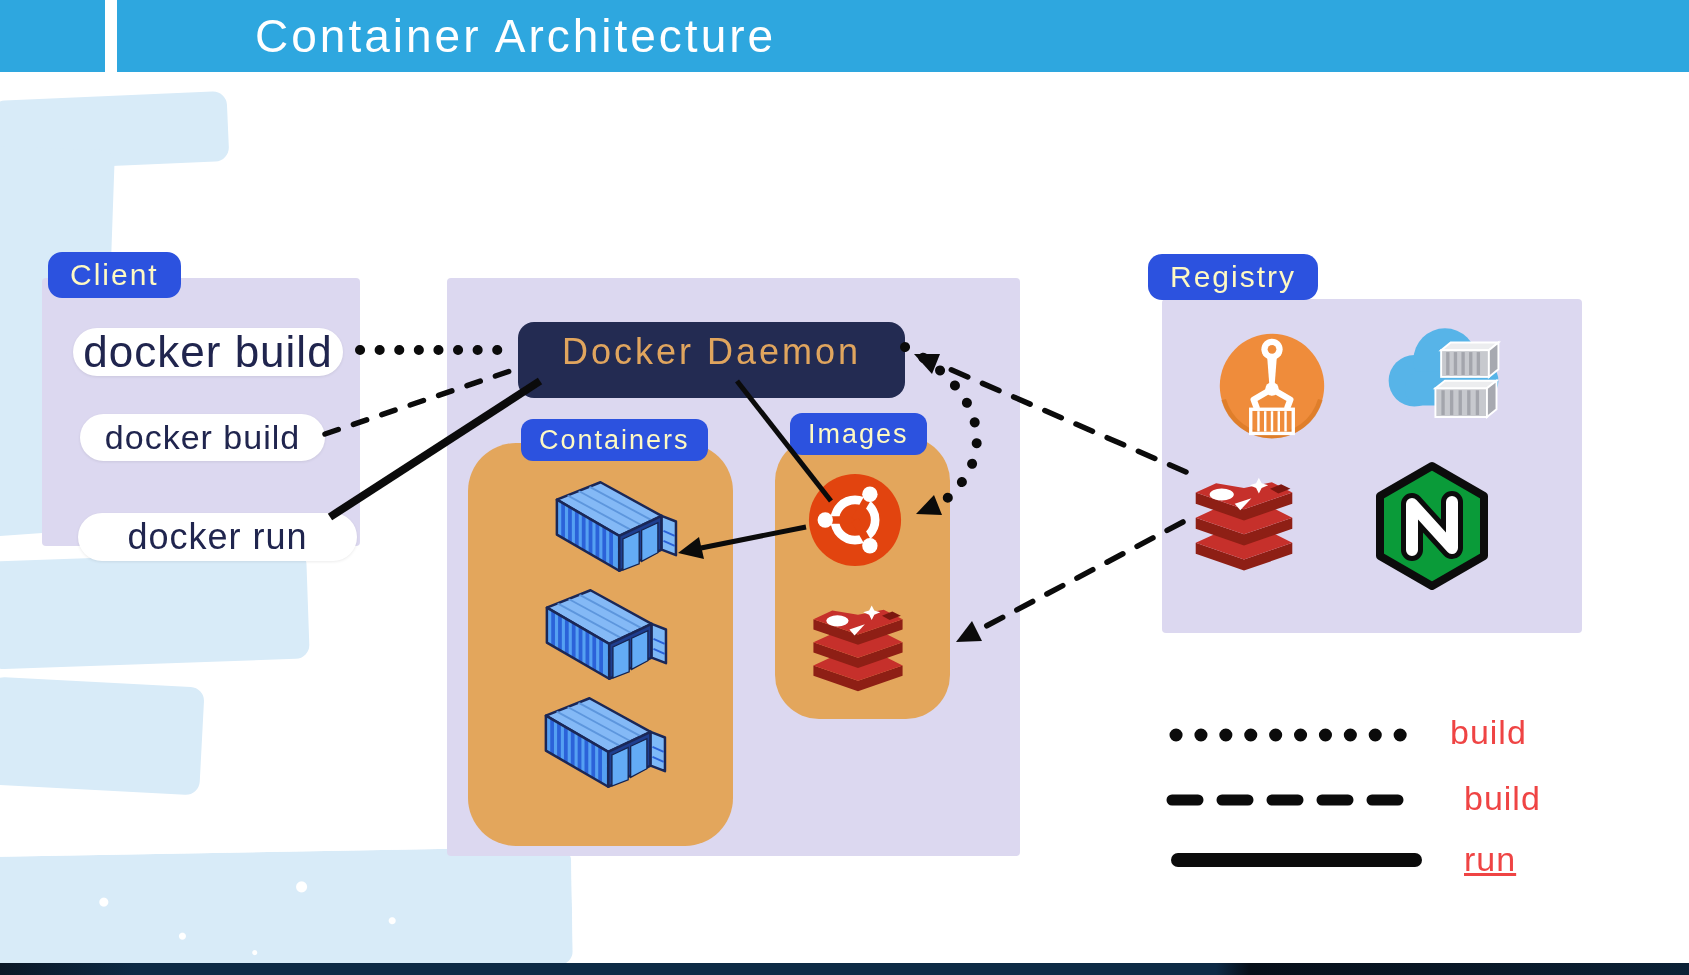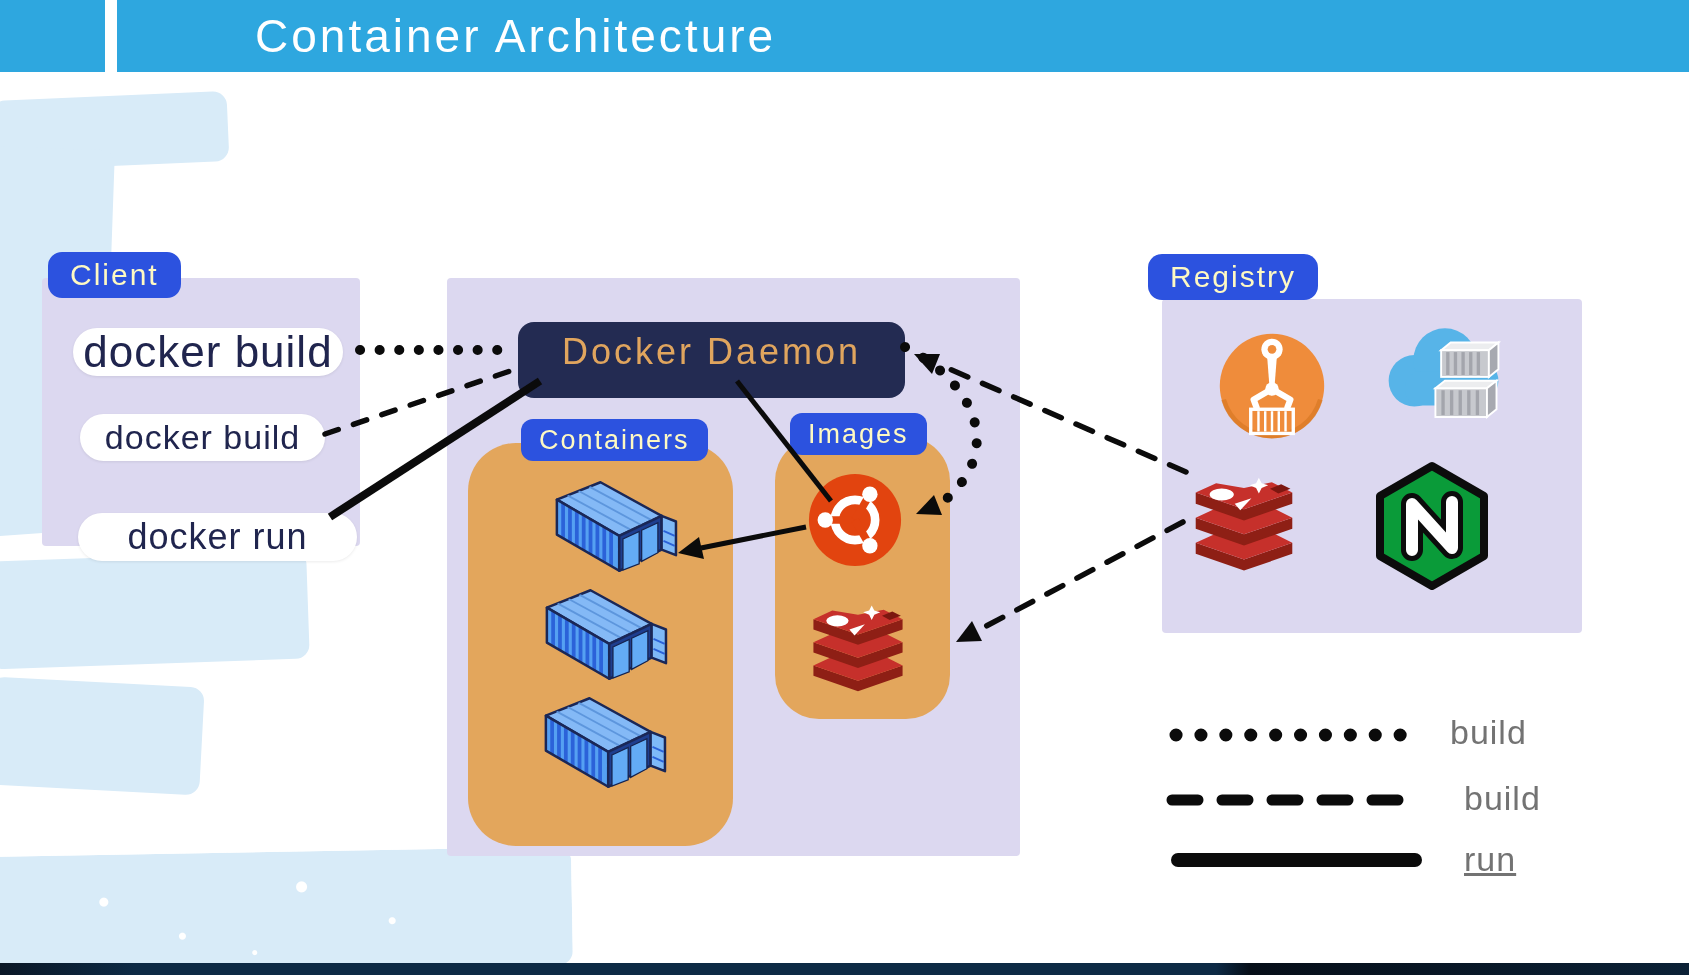--- a/index.html
+++ b/index.html
@@ -57,21 +57,21 @@
   .pill-build{left:73px;top:328px;width:270px;height:48px;line-height:48px;font-size:44px;letter-spacing:1px;}
   .pill-pull{left:80px;top:414px;width:245px;height:47px;line-height:47px;font-size:34px;letter-spacing:1px;}
   .pill-run{left:78px;top:489px;width:279px;height:48px;line-height:48px;font-size:36px;letter-spacing:1px;margin-top:24px;}
 
   .icon{position:absolute;z-index:4;}
 
   svg.overlay{position:absolute;left:0;top:0;width:1689px;height:975px;z-index:8;pointer-events:none;}
   .cline{stroke:var(--line);fill:none;}
   .ahead{fill:var(--line);stroke:none;}
 
-  .legend-label{position:absolute;color:#737373;font-size:34px;letter-spacing:1px;z-index:6;white-space:nowrap;}
+  .legend-label{position:absolute;color:#ef4444;font-size:34px;letter-spacing:1px;z-index:6;white-space:nowrap;}
   .ll-build{left:1450px;top:713px;}
   .ll-pull{left:1464px;top:779px;}
   .ll-run{left:1464px;top:840px;text-decoration:underline;}
 
   .bottom-bar{position:absolute;left:0;top:963px;width:1689px;height:12px;z-index:7;
     background:linear-gradient(90deg,#0A1726 0%,#0D2A45 8%,#0D2A45 72%,#060E18 74%,#0B2136 100%);}
 </style>
 </head>
 <body>
 

